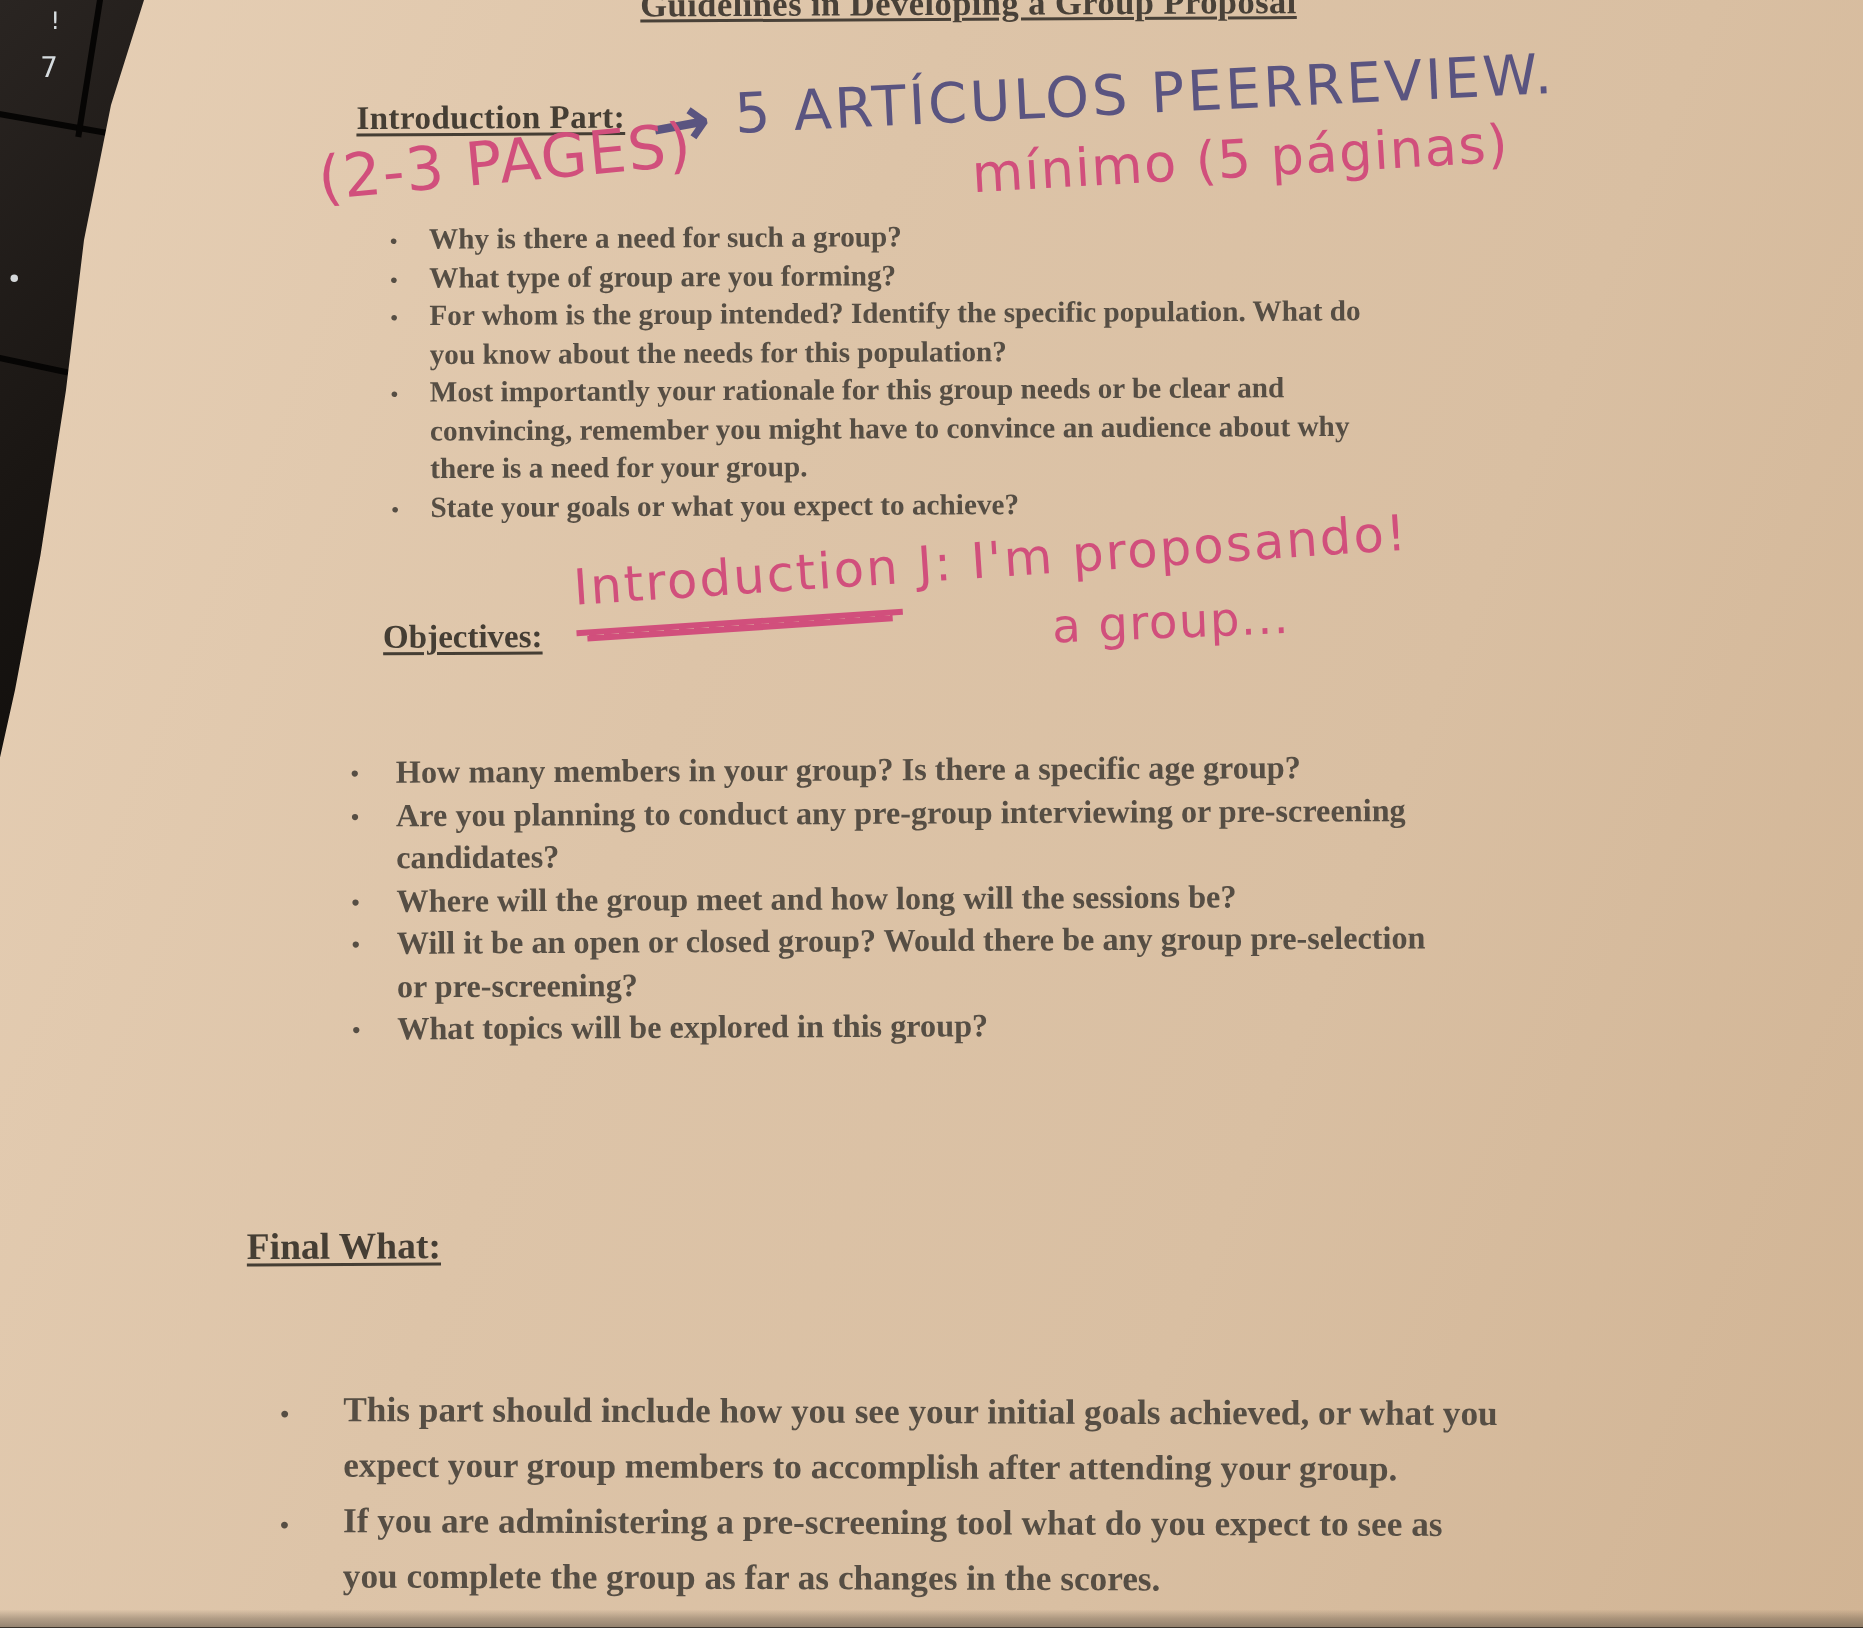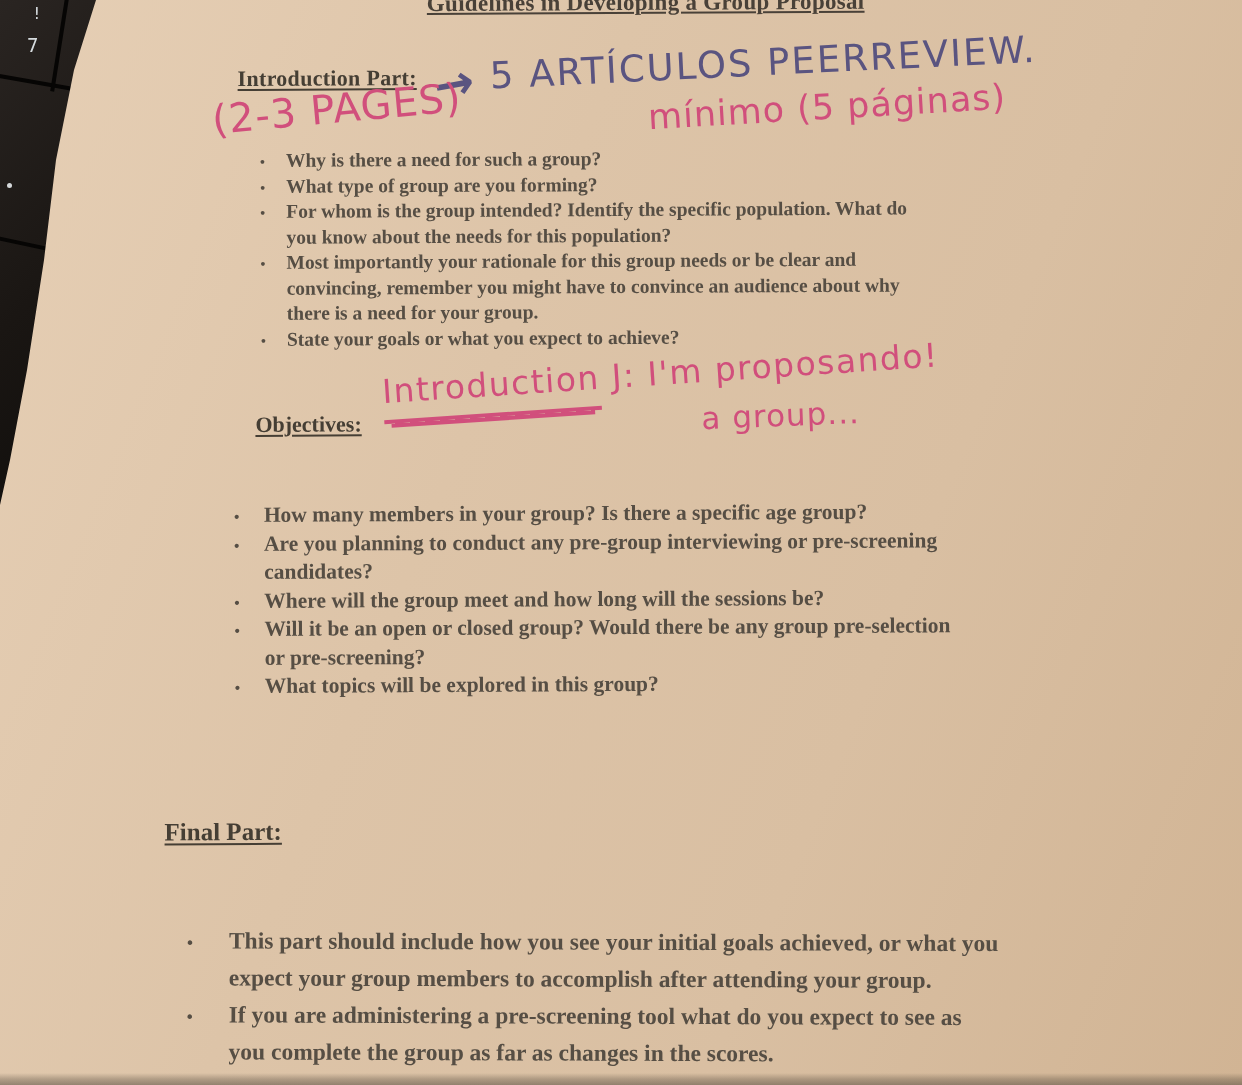--- a/index.html
+++ b/index.html
@@ -132,21 +132,21 @@
         <span class="dot">•</span>
         <span class="btext">Will it be an open or closed group? Would there be any group pre-selection
 or pre-screening?</span>
       </li>
       <li>
         <span class="dot">•</span>
         <span class="btext">What topics will be explored in this group?</span>
       </li>
     </ul>
 
-    <div class="heading final-heading">Final Part:</div>
+    <div class="heading final-heading">Final What:</div>
 
     <ul class="bullets list-final">
       <li>
         <span class="dot">•</span>
         <span class="btext">This part should include how you see your initial goals achieved, or what you
 expect your group members to accomplish after attending your group.</span>
       </li>
       <li>
         <span class="dot">•</span>
         <span class="btext">If you are administering a pre-screening tool what do you expect to see as

